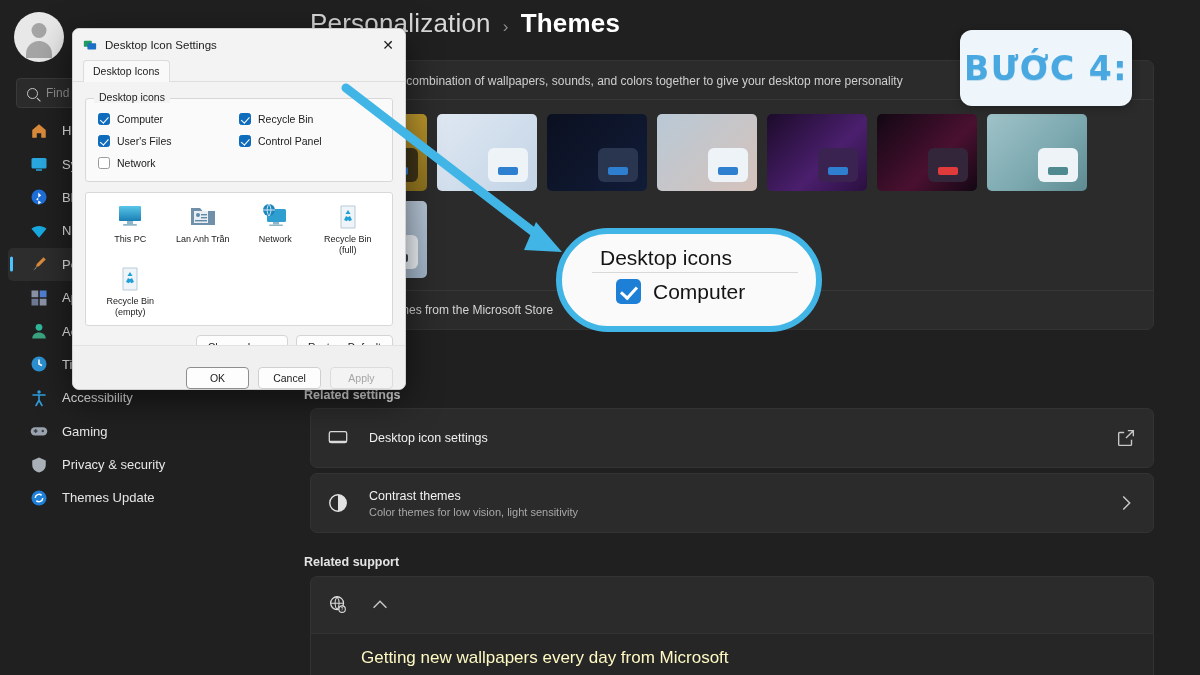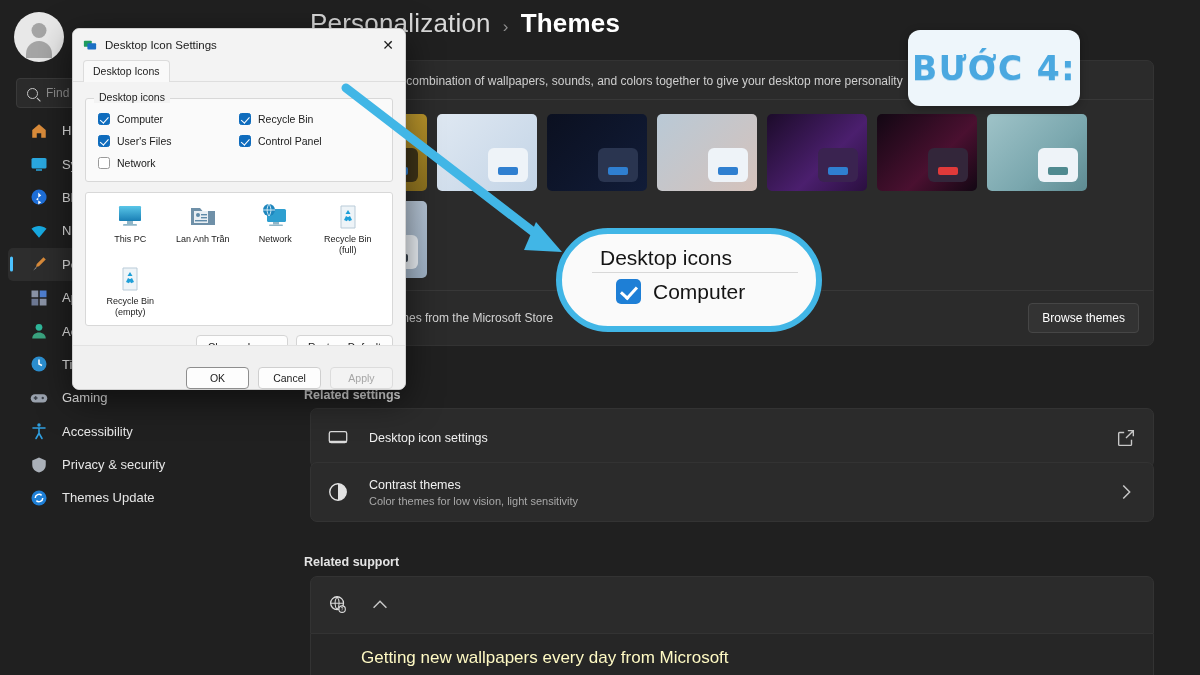--- a/index.html
+++ b/index.html
@@ -251,21 +251,21 @@
     width: 7px; height: 13px; border: solid #fff;
     border-width: 0 3px 3px 0; transform: rotate(42deg);
   }
   .callout-label { font-size: 21px; color: #141414; }
   .callout-divider {
     position: absolute; left: 30px; top: 38px; width: 206px; height: 1px;
     background: #d8d8d8;
   }
 
   .step-badge {
-    position: absolute; left: 908px; top: 30px; width: 172px; height: 76px;
+    position: absolute; left: 960px; top: 30px; width: 172px; height: 76px;
     background: #eef6fb; border-radius: 12px; z-index: 62;
     display: flex; align-items: center; justify-content: center;
     box-shadow: 0 2px 8px rgba(0,0,0,.3);
   }
   .step-badge span {
     font-family: "DejaVu Sans", sans-serif;
     font-size: 33px; font-weight: 700; color: #4aa8e0;
     letter-spacing: 1.5px; text-shadow: 0 1px 0 #bcdcf0;
   }
 </style>
@@ -341,36 +341,36 @@
       </div>
       <div class="navitem">
         <svg class="nav-ico" viewBox="0 0 24 24">
             <circle cx="12" cy="12" r="10" fill="#2c8fd0"></circle>
             <path d="M12 6v6l4 2" stroke="#fff" stroke-width="2" fill="none"></path>
           </svg>
         <span>Time &amp; language</span>
       </div>
       <div class="navitem">
         <svg class="nav-ico" viewBox="0 0 24 24">
+            <circle cx="12" cy="4" r="2.3" fill="#2f9fe0"></circle>
+            <path d="M4 8h16M12 8v7M12 15l-4 7M12 15l4 7" stroke="#2f9fe0" stroke-width="2.1" fill="none" stroke-linecap="round"></path>
+          </svg>
+        <span>Accessibility</span>
+      </div>
+      <div class="navitem">
+        <svg class="nav-ico" viewBox="0 0 24 24">
             <rect x="1" y="7" width="22" height="11" rx="5.5" fill="#9aa2ae"></rect>
             <rect x="5" y="11" width="5" height="2" fill="#3a3f48"></rect>
             <rect x="6.5" y="9.5" width="2" height="5" fill="#3a3f48"></rect>
             <circle cx="17" cy="12" r="1.6" fill="#3a3f48"></circle>
           </svg>
         <span>Gaming</span>
       </div>
       <div class="navitem">
         <svg class="nav-ico" viewBox="0 0 24 24">
-            <circle cx="12" cy="4" r="2.3" fill="#2f9fe0"></circle>
-            <path d="M4 8h16M12 8v7M12 15l-4 7M12 15l4 7" stroke="#2f9fe0" stroke-width="2.1" fill="none" stroke-linecap="round"></path>
-          </svg>
-        <span>Accessibility</span>
-      </div>
-      <div class="navitem">
-        <svg class="nav-ico" viewBox="0 0 24 24">
             <path d="M12 2l9 4v6c0 5-4 9-9 10-5-1-9-5-9-10V6z" fill="#aab0b8"></path>
           </svg>
         <span>Privacy &amp; security</span>
       </div>
       <div class="navitem">
         <svg class="nav-ico" viewBox="0 0 24 24">
             <circle cx="12" cy="12" r="10" fill="#1e7fd6"></circle>
             <path d="M7 12a5 5 0 018.5-3.5M17 12a5 5 0 01-8.5 3.5" stroke="#fff" stroke-width="2" fill="none"></path>
           </svg>
         <span>Themes Update</span>
@@ -411,40 +411,39 @@
         <div class="thumb" id="th6" style="background: linear-gradient(135deg, rgb(159, 195, 200), rgb(122, 167, 174) 60%, rgb(94, 139, 146));">
             <div class="win" id="w6" style="background: rgb(238, 243, 248);"></div>
           </div>
         <div class="thumb" id="th7" style="background: linear-gradient(135deg, rgb(207, 218, 230), rgb(159, 178, 198));">
             <div class="win" id="w7" style="background: rgb(238, 243, 248);"></div>
           </div>
       </div>
 
       <div class="store-row">
         <span class="store-text">Get more themes from the Microsoft Store</span>
-        <button class="browse-btn">Browse themes</button>
       </div>
     </div>
 
     <div class="sec-title" style="top:388px">Related settings</div>
 
     <div class="row-card" style="top:408px; height:60px">
       <svg class="row-ico" viewBox="0 0 24 24">
           <rect x="2.5" y="5" width="19" height="12" rx="2" fill="none" stroke="#dcdcdc" stroke-width="1.4"></rect>
           <rect x="2.5" y="15" width="19" height="2" fill="#dcdcdc"></rect>
         </svg>
       <div class="row-main">
         <div class="row-t">Desktop icon settings</div>
       </div>
       <svg class="row-ico row-end" style="margin:0" viewBox="0 0 24 24">
           <path d="M14 4h6v6M20 4l-8 8M18 14v5a1 1 0 01-1 1H5a1 1 0 01-1-1V7a1 1 0 011-1h5" fill="none" stroke="#c8c8c8" stroke-width="1.5"></path>
         </svg>
     </div>
 
-    <div class="row-card" style="top:462px; height:60px">
+    <div class="row-card" style="top:473px; height:60px">
       <svg class="row-ico" viewBox="0 0 24 24">
           <circle cx="12" cy="12" r="9" fill="none" stroke="#e2e2e2" stroke-width="1.5"></circle>
           <path d="M12 3a9 9 0 010 18z" fill="#e2e2e2"></path>
         </svg>
       <div class="row-main">
         <div class="row-t">Contrast themes</div>
         <div class="row-s">Color themes for low vision, light sensitivity</div>
       </div>
       <svg class="row-ico row-end" style="margin:0" viewBox="0 0 24 24">
           <path d="M9 5l7 7-7 7" fill="none" stroke="#c8c8c8" stroke-width="1.6"></path>

